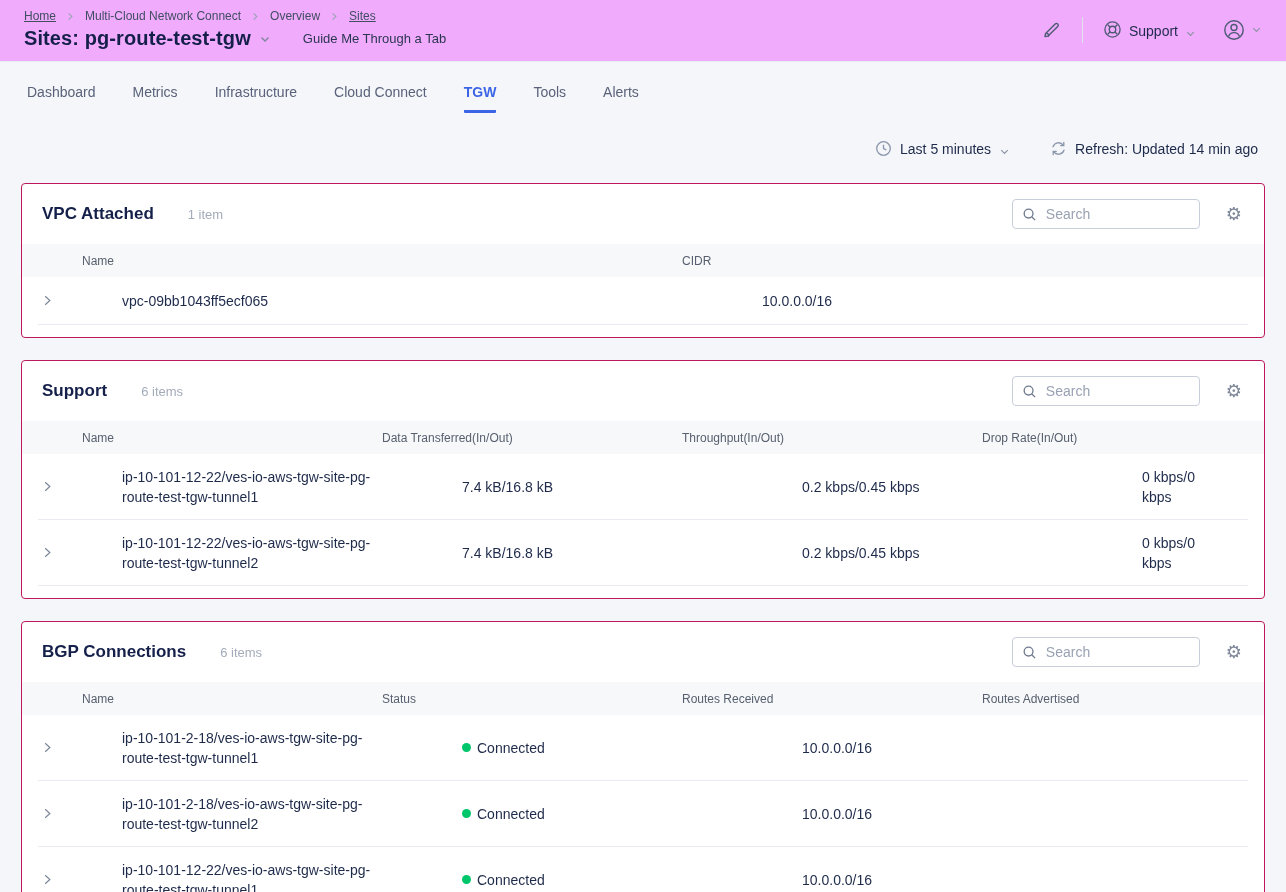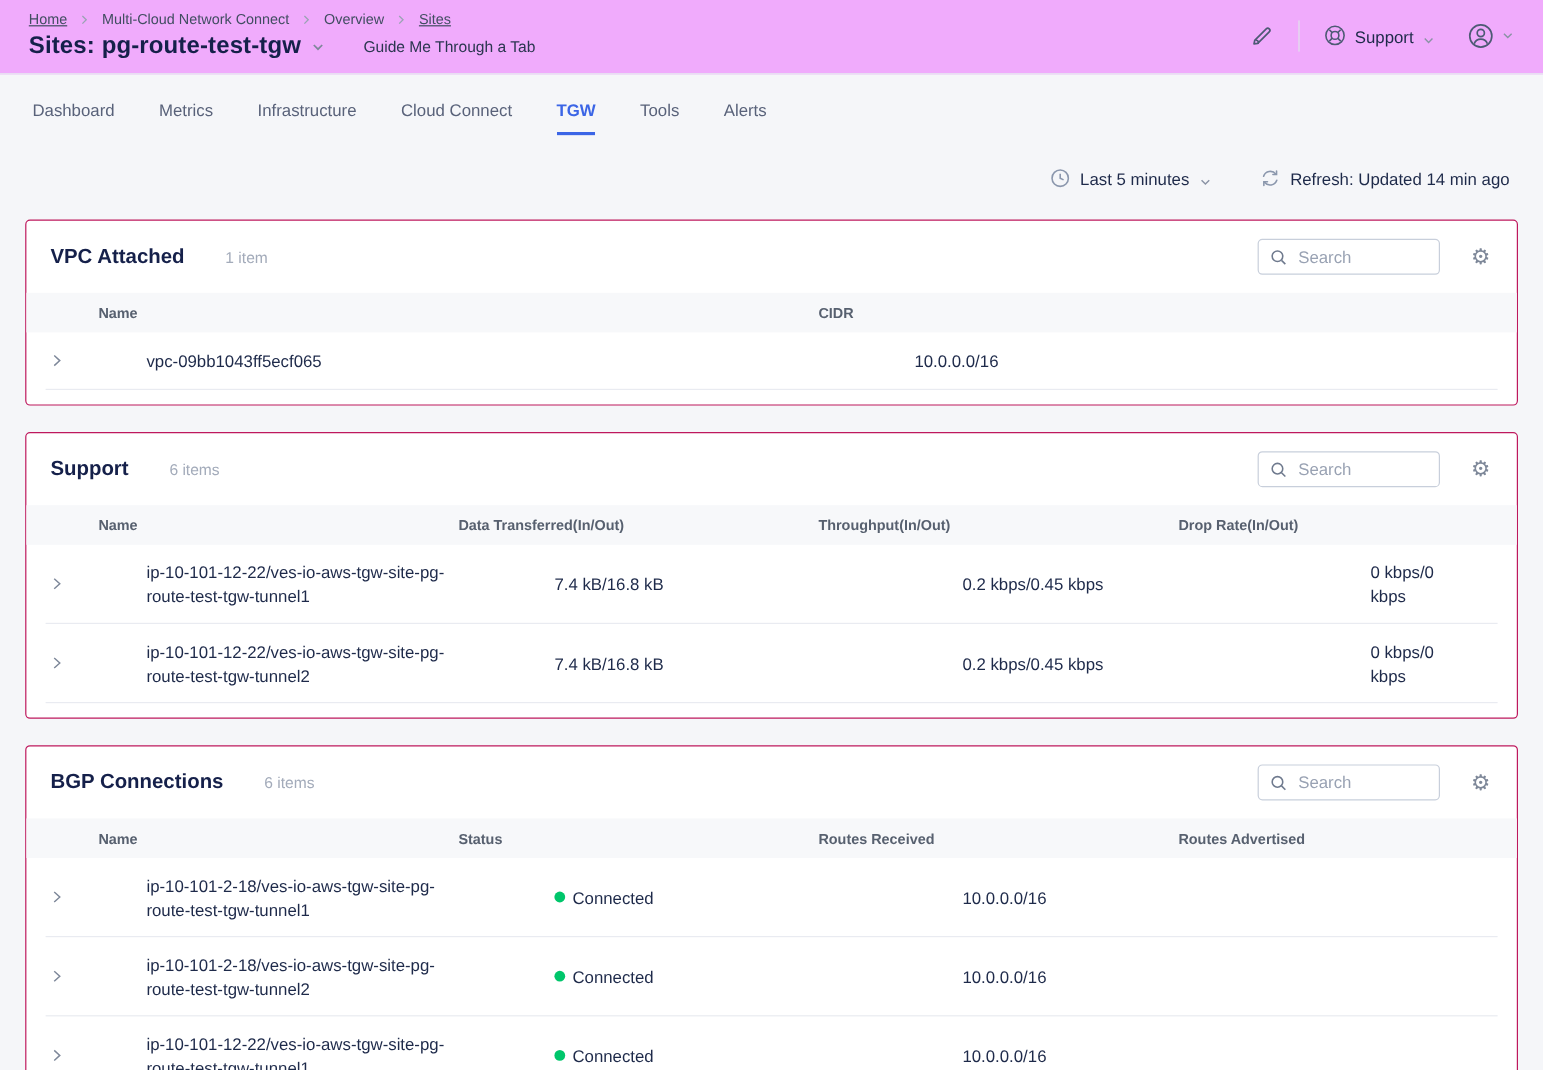--- a/index.html
+++ b/index.html
@@ -48,31 +48,31 @@
   .toolbar { display:flex; justify-content:flex-end; align-items:center; gap:40px; margin:20px 28px 20px 0; height:30px; }
   .toolbar-group { display:flex; align-items:flex-end; gap:8px; cursor:pointer; font-size:14px; color:#1e2a4a; }
   .toolbar-group .ticon { color:#7d8ba4; display:flex; align-items:center; }
 
   
   .panel { background:#fff; border:1px solid #be185d; border-radius:4px; margin:0 21px 22px 21px; }
   .panel-head { display:flex; align-items:center; height:60px; padding:0 20px; }
   .panel-title { font-size:17px; font-weight:700; color:#15204a; }
   .panel-count { font-size:13px; color:#a3abba; margin-left:34px; }
   .head-spacer { flex:1; }
-  .search-box { display:flex; align-items:center; width:152px; height:30px; border:1px solid #c8cfdb; border-radius:4px; padding:0 9px; background:#fff; margin-right:24px; }
+  .search-box { display:flex; align-items:center; width:188px; height:30px; border:1px solid #c8cfdb; border-radius:4px; padding:0 9px; background:#fff; margin-right:24px; }
   .search-box .sicon { color:#6f7a8e; display:flex; align-items:center; margin-right:7px; }
   .search-box input { border:none; outline:none; font-size:14px; width:100%; color:#1e2a4a; background:transparent; font-family:inherit; }
   .search-box input::placeholder { color:#99a2b3; }
   .gear-btn { background:none; border:none; cursor:pointer; font-size:18px; line-height:1; color:#7e8899; padding:0 2px; }
 
   .grid-row { display:grid; align-items:center; }
   .panel[data-cols="2"] .grid-row { grid-template-columns:44px 600px 1fr; }
   .panel[data-cols="4"] .grid-row { grid-template-columns:44px 300px 300px 300px 1fr; }
 
-  .thead { background:#f7f8fa; height:33px; padding:0 16px; font-size:12px; font-weight:700; color:#57606f; }
+  .thead { background:#f7f8fa; height:33px; padding:0 16px; font-size:12px; font-weight:400; color:#57606f; }
   .tbody { padding-bottom:12px; }
   .tbody .trow { margin:0 16px; border-bottom:1px solid #e9ebf1; min-height:48px; padding:10px 0; cursor:default;gap:40px; }
   .panel[data-cols="4"] .tbody .trow { min-height:66px; }
   .cell { font-size:14px; color:#1e2a4a; padding-right:24px; line-height:20px; }
   .expander { color:#7d8799; display:flex; align-items:center; cursor:pointer; padding-left:3px; }
   .status-cell { display:flex; align-items:center; }
   .dot { width:9px; height:9px; border-radius:50%; background:var(--status-green,#00c66b); display:inline-block; margin-right:6px; flex:0 0 auto; }
 </style>
 </head>
 <body style="--accent: #3B65E6; --status-green: #00C66B;">

